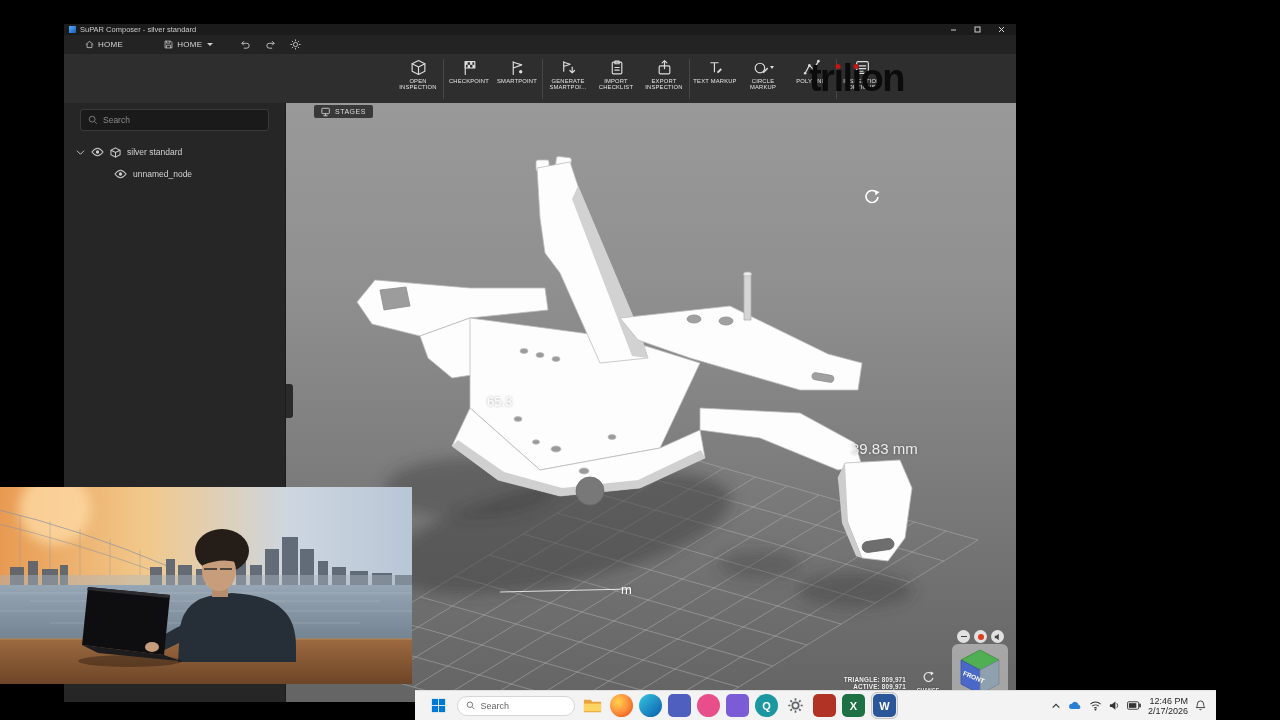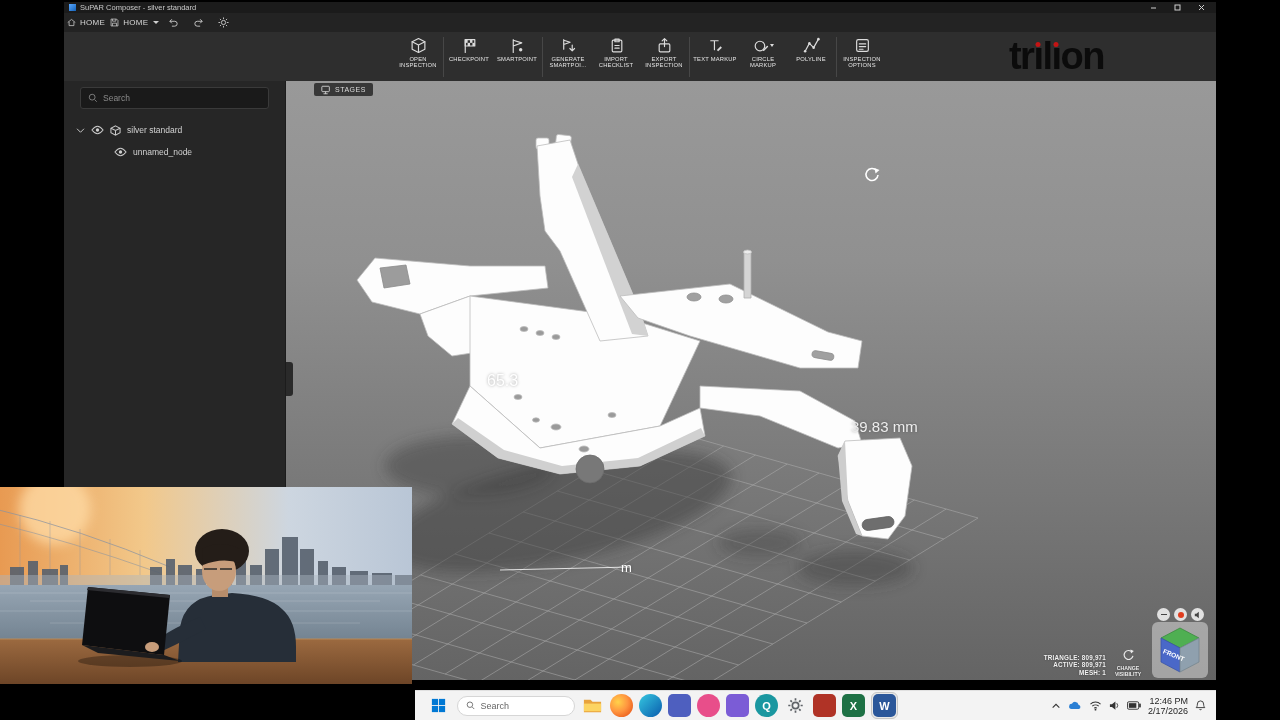--- a/index.html
+++ b/index.html
@@ -1,31 +1,31 @@
 <!DOCTYPE html>
 <html><head>
 <meta charset="utf-8">
 <style>
   * { box-sizing: border-box; margin: 0; padding: 0; }
   html,body { width:1280px; height:720px; background:#000; overflow:hidden;
               font-family:"Liberation Sans", sans-serif; }
   #frame { position:relative; width:1280px; height:720px; background:#000; }
 
   
-  #app { position:absolute; left:64px; top:2px; width:1152px; height:678px; background:#22c55e; }
+  #app { position:absolute; left:64px; top:24px; width:952px; height:678px; background:#22c55e; }
 
   .titlebar { height:11px; background:#1b1b1b; display:flex; align-items:center; padding:0 3px; }
   .app-ico { width:7px; height:7px; background:linear-gradient(135deg,#5aa8ff,#1462b8); margin:0 4px 0 2px; flex:none; }
   .title-text { font-size:7.5px; color:#c9c9c9; white-space:nowrap; }
   .win-ctls { margin-left:auto; display:flex; height:100%; }
   .wbtn { width:24px; height:100%; display:flex; align-items:center; justify-content:center; }
   .wbtn svg { stroke:#cfcfcf; fill:none; stroke-width:1; }
 
   .menubar { height:19px; background:#232323; position:relative; display:flex; align-items:stretch; color:#d6d6d6; }
-  .m-item { display:flex; align-items:center; gap:3px; padding:0 2px; font-size:8px; letter-spacing:.3px; }
+  .m-item { display:flex; align-items:center; gap:3px; padding:0 20px; font-size:8px; letter-spacing:.3px; }
   .m-item svg, .m-ico svg { stroke:#cfcfcf; fill:none; stroke-width:1.1; }
   .m-ico { display:flex; align-items:center; padding:0 6px; }
   .caret-dn { width:0; height:0; border-left:3px solid transparent; border-right:3px solid transparent; border-top:3.5px solid #cfcfcf; margin-left:2px; }
   .tabs { position:absolute; left:486px; top:0; height:19px; display:flex; }
   .tab { display:flex; align-items:center; padding:0 11px; font-size:8px; letter-spacing:.4px; color:#d6d6d6; }
   .tab.active { background:#2e2e2e; }
 
   .toolbar { height:49px; background:#2e2e2e; position:relative; }
   .tb-buttons { position:absolute; left:330px; top:2px; display:flex; align-items:flex-start; }
   .tbtn { width:48px; display:flex; flex-direction:column; align-items:center; padding-top:3px; }
@@ -53,21 +53,21 @@
   .trow svg { flex:none; stroke:#c9c9c9; fill:none; stroke-width:1.1; }
 
   
   .viewport { flex:1; position:relative; overflow:hidden;
     background:linear-gradient(180deg,#999 0%,#909090 30%,#7c7c7c 62%,#646464 100%); }
   .scene { position:absolute; left:0; top:0; width:929px; height:599px; }
   .stages { position:absolute; left:28px; top:2px; height:13px; background:rgba(42,42,42,.88); border-radius:2px; display:flex; align-items:center; gap:4px; padding:0 7px; color:#ddd; font-size:7px; letter-spacing:.5px; z-index:3; }
   .stages svg { stroke:#ddd; fill:none; stroke-width:1; }
   .edge-handle { position:absolute; left:0; top:281px; width:7px; height:34px; background:#2a2a2a; border-radius:0 3px 3px 0; z-index:3; }
   .meas { position:absolute; color:#fff; text-shadow:0 0 3px rgba(0,0,0,.35); z-index:2; white-space:nowrap; }
-  .meas1 { left:201px; top:291px; font-size:16px; }
+  .meas1 { left:201px; top:291px; font-size:13px; }
   .meas2 { left:565px; top:337px; font-size:15px; color:#ededed; }
   .meas3 { left:335px; top:479px; font-size:13px; }
   .cursor-rotate { position:absolute; left:578px; top:86px; z-index:3; }
   .vp-ctls { position:absolute; right:12px; top:527px; display:flex; gap:4px; z-index:3; }
   .cbtn { width:13px; height:13px; border-radius:50%; background:rgba(235,235,235,.92); display:flex; align-items:center; justify-content:center; }
   .cbtn .bar { width:6px; height:1.5px; background:#444; }
   .cbtn .reddot { width:6px; height:6px; border-radius:50%; background:#e03c1e; }
   .stats { position:absolute; right:110px; bottom:4px; text-align:right; font-size:6.3px; font-weight:bold; color:#f2f2f2; line-height:7.4px; letter-spacing:.2px; text-shadow:0 0 2px rgba(0,0,0,.45); z-index:3; }
   .vis { position:absolute; right:70px; bottom:2px; width:36px; text-align:center; color:#ececec; z-index:3; }
   .vis .vtxt { font-size:5.2px; line-height:5.9px; font-weight:bold; text-shadow:0 0 2px rgba(0,0,0,.45); }

